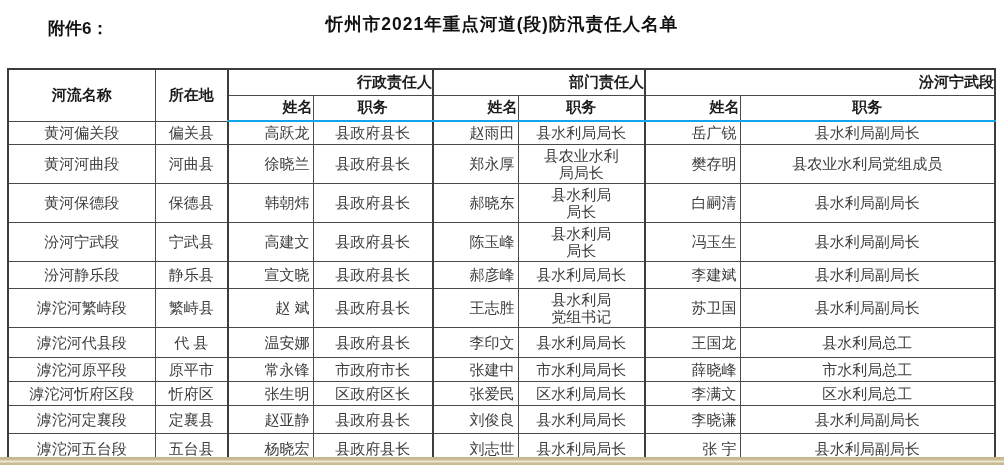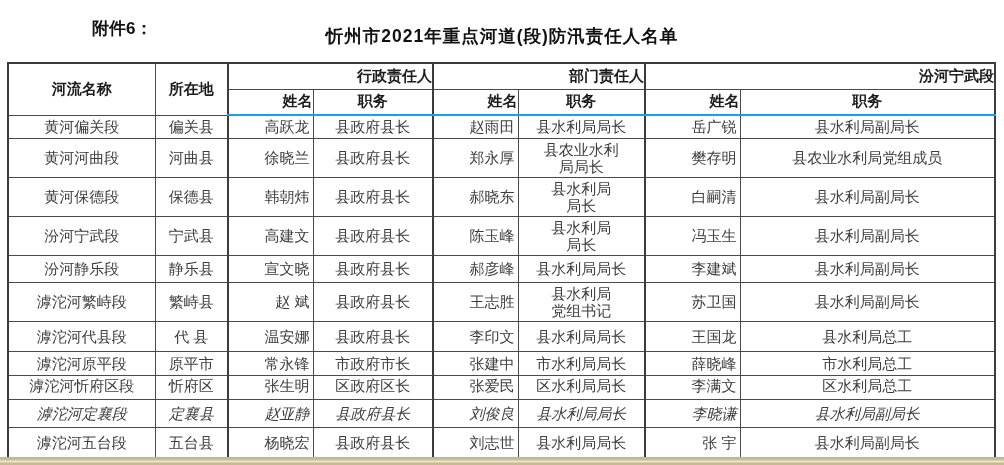--- a/index.html
+++ b/index.html
@@ -8,31 +8,31 @@
     background: #ffffff;
     font-family: "Liberation Sans", "DejaVu Sans", sans-serif;
     overflow: hidden;
   }
   .page { position: relative; width: 1004px; height: 465px; background: #ffffff; }
 
   
   .title-bar { position: relative; height: 62px; }
   .attachment-label {
     position: absolute; left: 48px; top: 17px;
-    font-size: 17px; font-weight: bold; color: #111111; margin-left: 44px;
+    font-size: 17px; font-weight: bold; color: #111111;
   }
   .doc-title {
-    padding-top: 24px; text-align: center;
+    padding-top: 12px; text-align: center;
     font-size: 17.5px; font-weight: bold; color: #111111;
     letter-spacing: 1px;
   }
 
   
   table.resp-table {
-    position: absolute; left: 7px; top: 62px;
+    position: absolute; left: 7px; top: 68px;
     width: 989px; table-layout: fixed;
     border-collapse: collapse;
     border: 2px solid #3c3c3c;
   }
   .resp-table th, .resp-table td {
     border: 1px solid #4a4a4a;
     text-align: center; vertical-align: middle;
     overflow: hidden;
   }
   .resp-table th {
@@ -183,31 +183,31 @@
         <tr style="height: 24px;">
     <td>滹沱河原平段</td>
     <td>原平市</td>
     <td class="grp-sep">常永锋</td>
     <td>市政府市长</td>
     <td class="grp-sep">张建中</td>
     <td>市水利局局长</td>
     <td class="grp-sep">薛晓峰</td>
     <td>市水利局总工</td>
   </tr>
-        <tr style="height: 24px; font-family: Liberation Mono, monospace;">
+        <tr style="height: 24px;">
     <td>滹沱河忻府区段</td>
     <td>忻府区</td>
     <td class="grp-sep">张生明</td>
     <td>区政府区长</td>
     <td class="grp-sep">张爱民</td>
     <td>区水利局局长</td>
     <td class="grp-sep">李满文</td>
     <td>区水利局总工</td>
   </tr>
-        <tr style="height: 28px; font-style: italic;">
+        <tr style="height: 28px;">
     <td>滹沱河定襄段</td>
     <td>定襄县</td>
     <td class="grp-sep">赵亚静</td>
     <td>县政府县长</td>
     <td class="grp-sep">刘俊良</td>
     <td>县水利局局长</td>
     <td class="grp-sep">李晓谦</td>
     <td>县水利局副局长</td>
   </tr>
         <tr style="height: 32px;">

